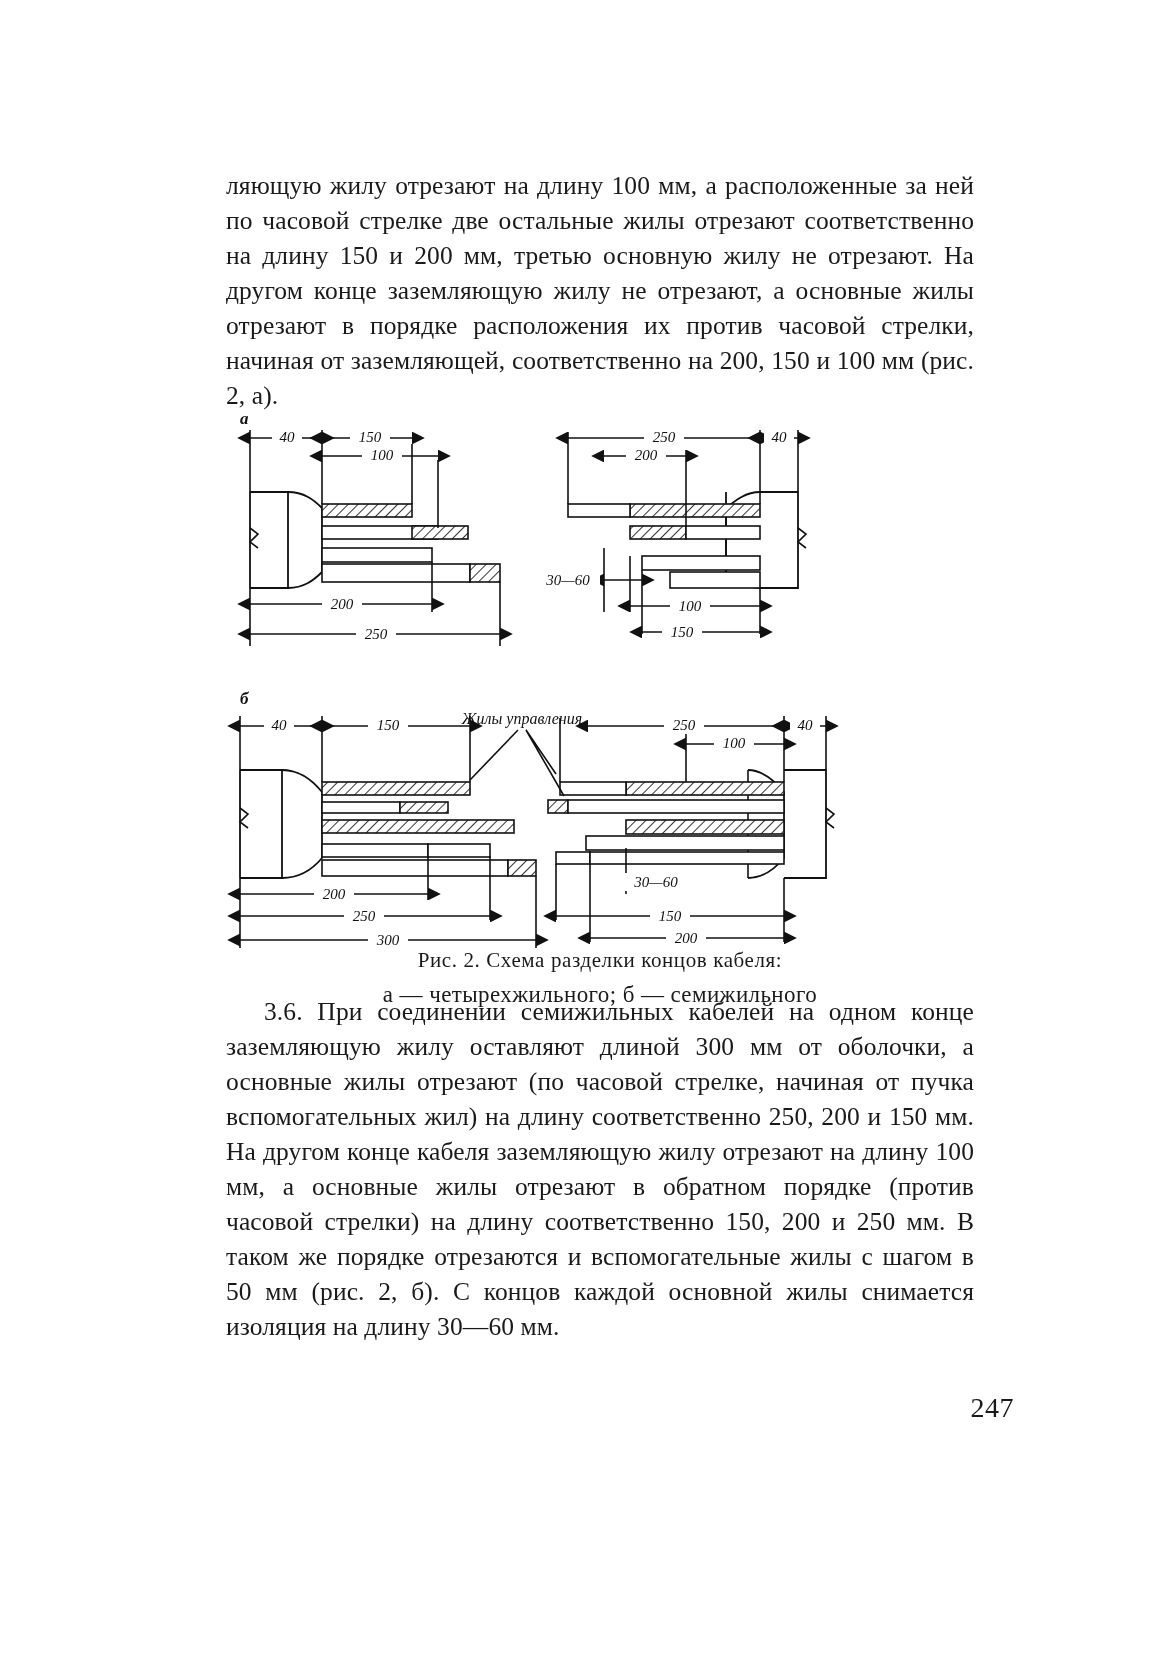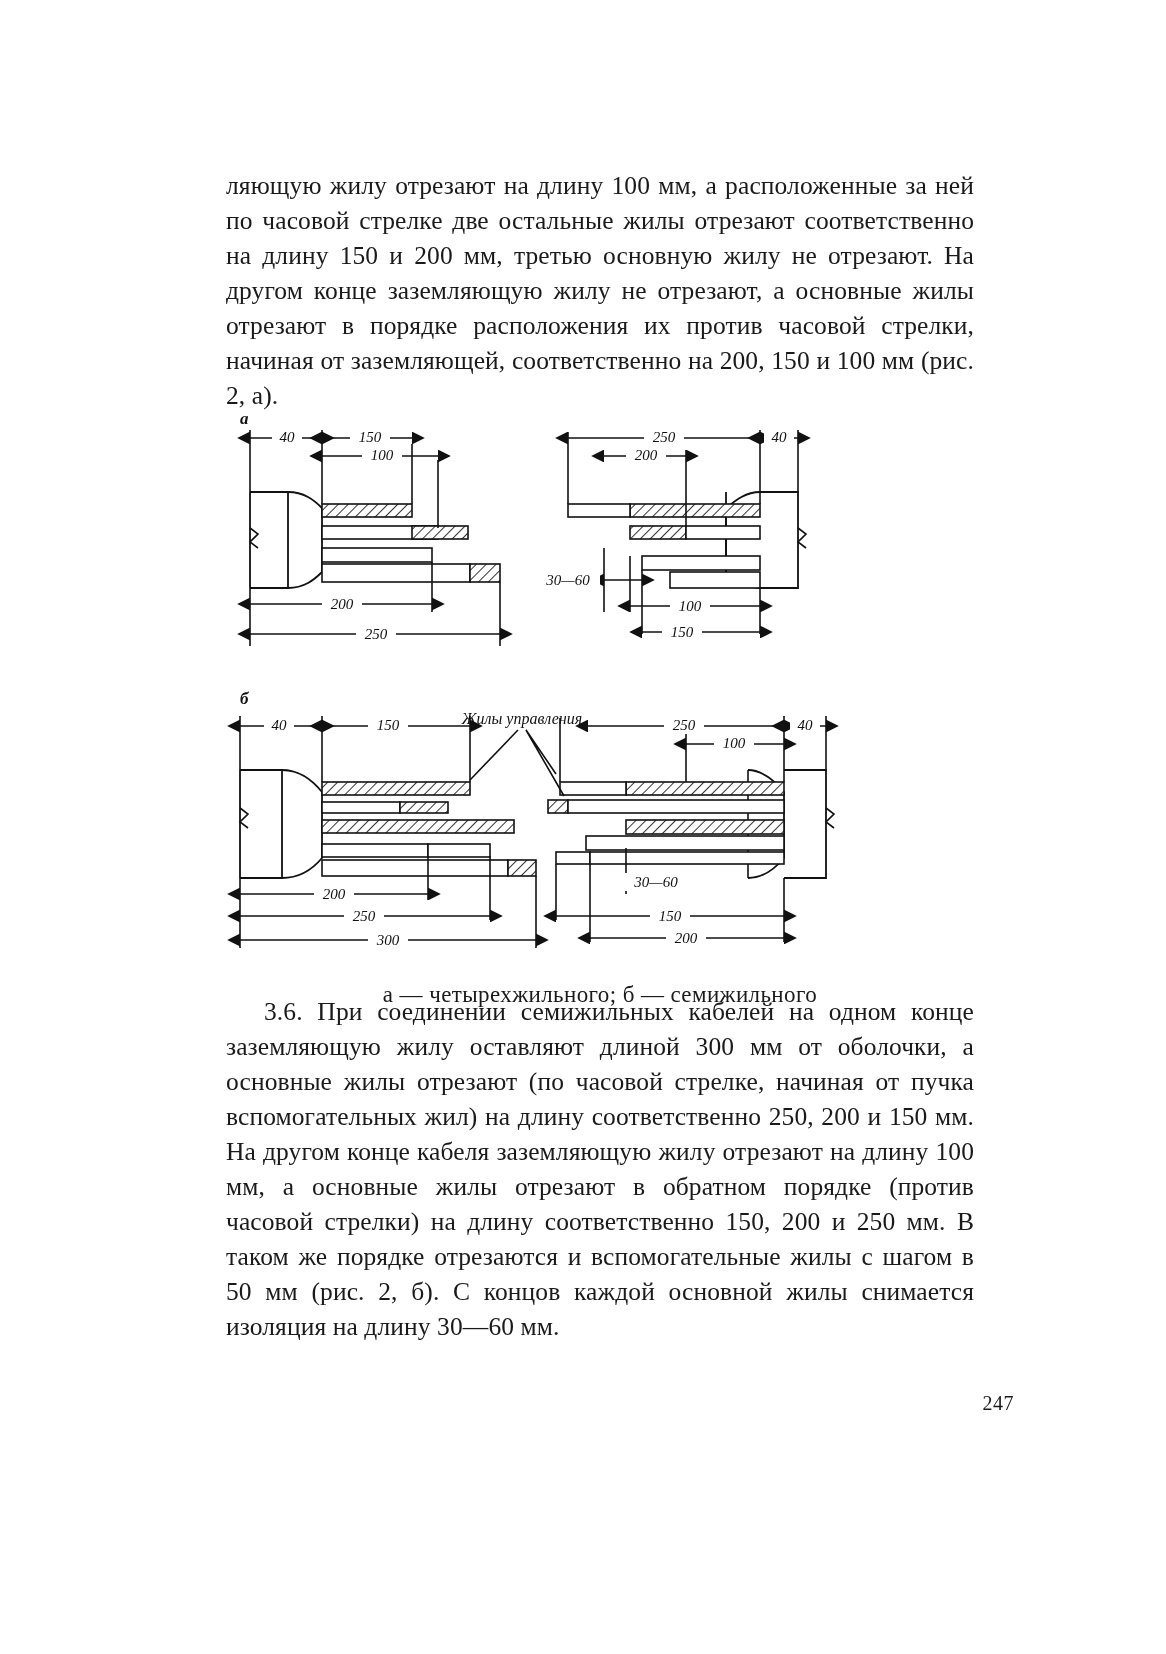--- a/index.html
+++ b/index.html
@@ -61,21 +61,21 @@
     top: 982px;
     width: 748px;
     text-align: center;
     font-size: 23px;
     letter-spacing: 0.4px;
   }
   .pagenum {
     position: absolute;
     right: 182px;
     top: 1392px;
-    font-size: 20px;
+    font-size: 28px;
     letter-spacing: 0.5px;
   }
 </style>
 </head>
 <body>
 
 <div class="page">
 
   <div class="textblock" id="para-top">ляющую жилу отрезают на длину 100 мм, а расположенные за ней по часовой стрелке две остальные жилы отрезают соответственно на длину 150 и 200 мм, третью основную жилу не отрезают. На другом конце заземляющую жилу не отрезают, а основные жилы отрезают в порядке расположения их против часовой стрелки, начиная от заземляющей, соответственно на 200, 150 и 100 мм (рис. 2, а).</div>
 
@@ -264,18 +264,19 @@
         <rect x="424" y="499" width="40" height="18" fill="#fff"></rect>
         <text x="444" y="513">150</text>
         <rect x="440" y="521" width="40" height="18" fill="#fff"></rect>
         <text x="460" y="535">200</text>
       </g>
 
       <text x="296" y="316" font-family="'Liberation Serif',serif" font-size="16" font-style="italic" fill="#111" stroke="none" text-anchor="middle">Жилы управления</text>
     </svg>
   </div>
 
+  <div class="caption">Рис. 2. Схема разделки концов кабеля:</div>
   <div class="caption2">а — четырехжильного;  б — семижильного</div>
 
   <div class="textblock indent" id="para-bottom">3.6. При соединении семижильных кабелей на одном конце заземляющую жилу оставляют длиной 300 мм от оболочки, а основные жилы отрезают (по часовой стрелке, начиная от пучка вспомогательных жил) на длину соответственно 250, 200 и 150 мм. На другом конце кабеля заземляющую жилу отрезают на длину 100 мм, а основные жилы отрезают в обратном порядке (против часовой стрелки) на длину соответственно 150, 200 и 250 мм. В таком же порядке отрезаются и вспомогательные жилы с шагом в 50 мм (рис. 2, б). С концов каждой основной жилы снимается изоляция на длину 30—60 мм.</div>
 
   <div class="pagenum">247</div>
 </div>
 
 </body></html>

